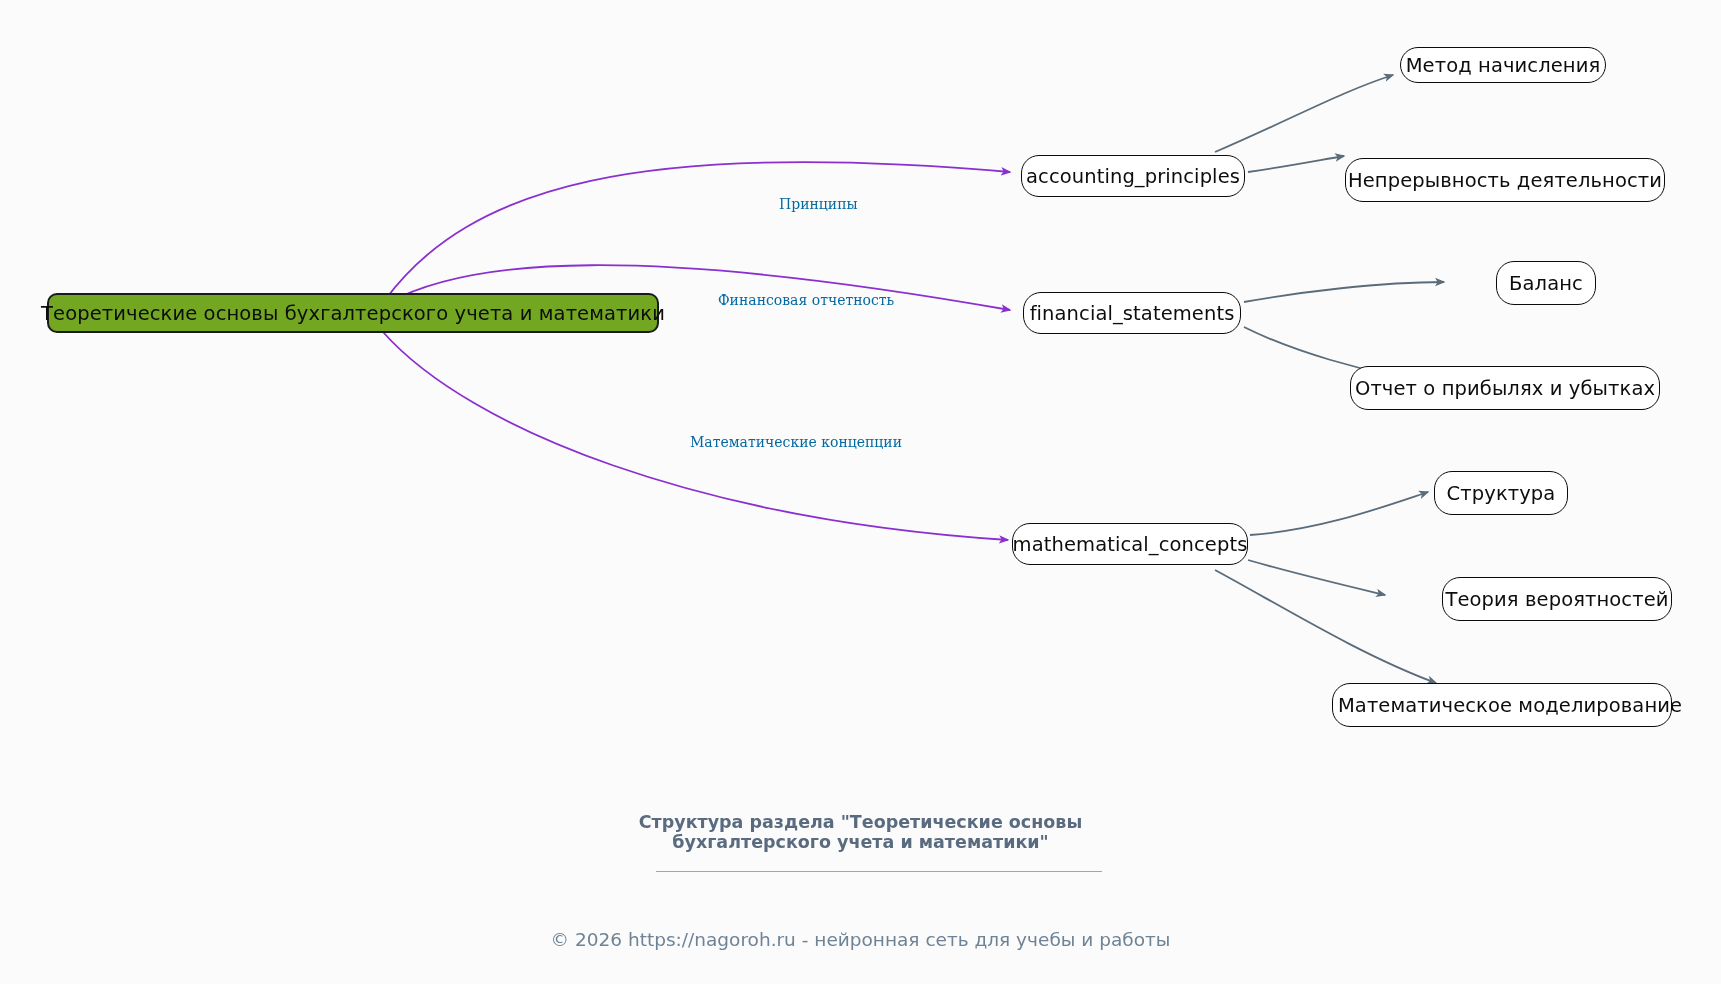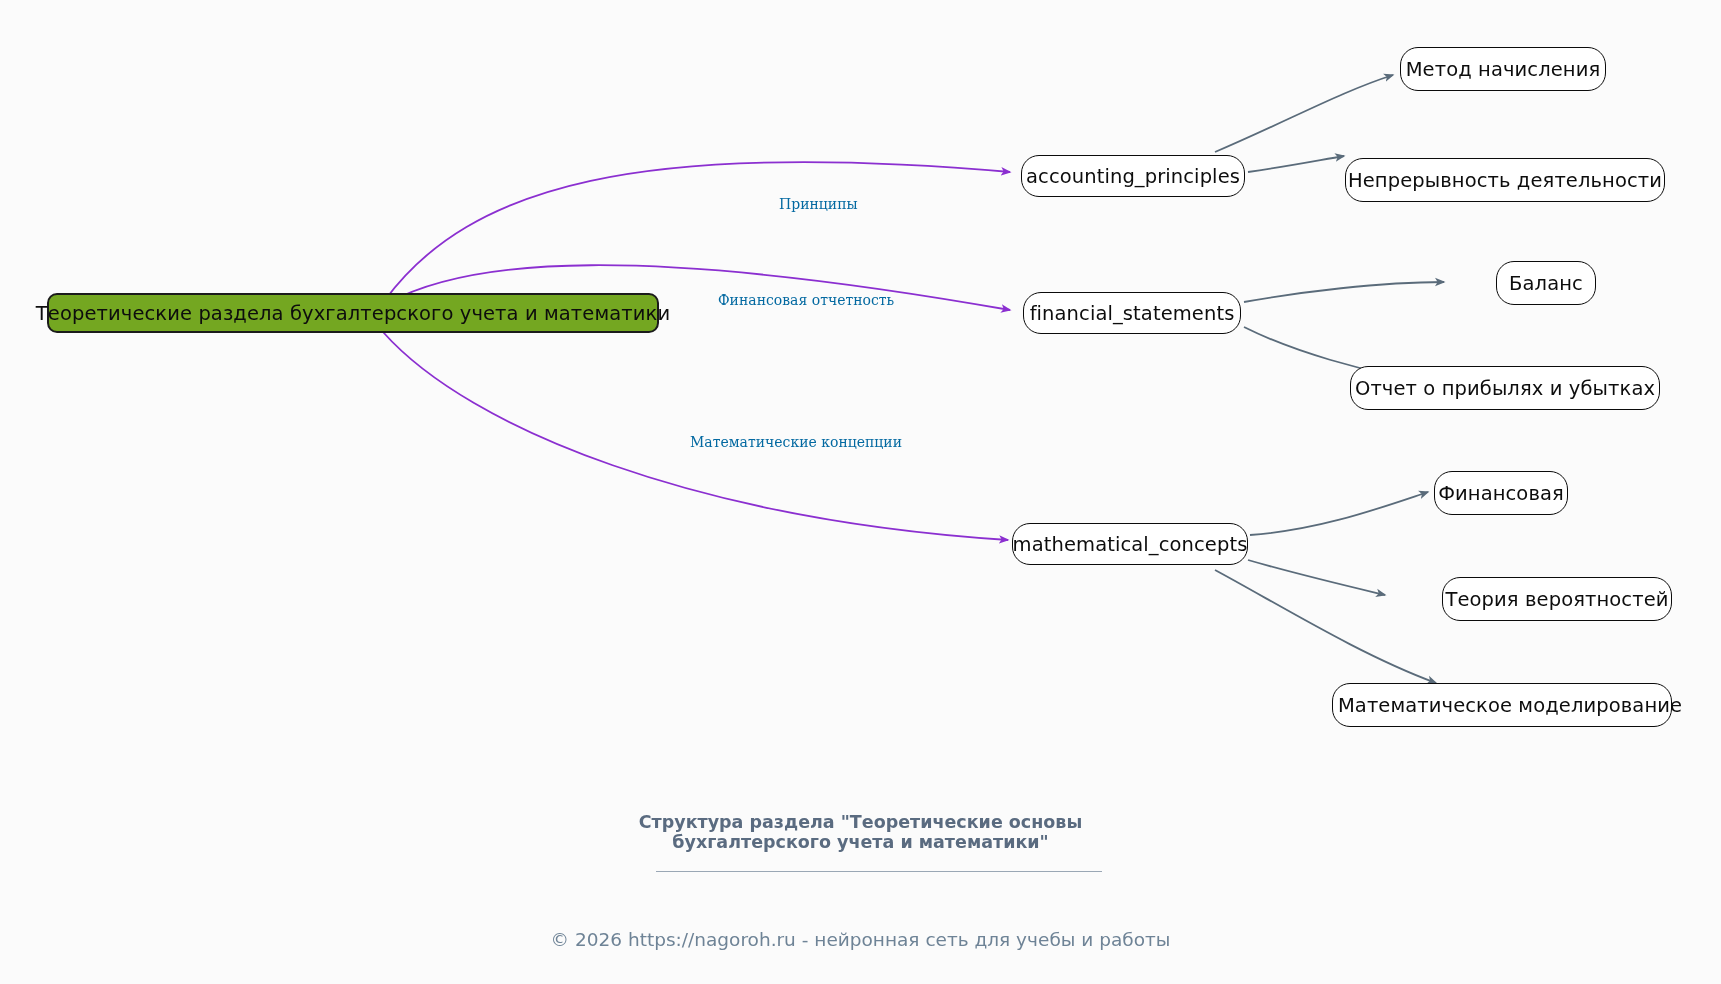--- a/index.html
+++ b/index.html
@@ -111,30 +111,30 @@
 
     <path d="M 1244,302 C 1300,292 1380,282 1444,282" fill="none" stroke="#5a6b7a" stroke-width="1.8" marker-end="url(#arrow-gray)"></path>
     <path d="M 1244,327 C 1290,350 1360,372 1445,385" fill="none" stroke="#5a6b7a" stroke-width="1.8" marker-end="url(#arrow-gray)"></path>
 
     <path d="M 1250,535 C 1320,530 1380,508 1428,492" fill="none" stroke="#5a6b7a" stroke-width="1.8" marker-end="url(#arrow-gray)"></path>
     <path d="M 1248,560 C 1300,575 1360,589 1385,595" fill="none" stroke="#5a6b7a" stroke-width="1.8" marker-end="url(#arrow-gray)"></path>
     <path d="M 1215,570 C 1280,605 1360,655 1436,683" fill="none" stroke="#5a6b7a" stroke-width="1.8" marker-end="url(#arrow-gray)"></path>
   </svg>
 
   <div class="node root" style="left:47px; top:293px; width:612px; height:40px;">
-    <span>Теоретические раздела бухгалтерского учета и математики</span>
+    <span>Теоретические основы бухгалтерского учета и математики</span>
   </div>
 
   <div class="edge-label" style="left:779px; top:196px;">
     <span>Принципы</span>
   </div>
   <div class="node" style="left:1021px; top:155px; width:224px; height:42px;">
     <span>accounting_principles</span>
   </div>
-  <div class="node" style="left:1400px; top:47px; width:206px; height:44px;text-align:right;">
+  <div class="node" style="left:1400px; top:47px; width:206px; height:36px;text-align:right;">
     <span>Метод начисления</span>
   </div>
   <div class="node" style="left:1345px; top:158px; width:320px; height:44px;">
     <span>Непрерывность деятельности</span>
   </div>
 
   <div class="edge-label" style="left:718px; top:292px;">
     <span>Финансовая отчетность</span>
   </div>
   <div class="node" style="left:1023px; top:292px; width:218px; height:42px;">
@@ -147,21 +147,21 @@
     <span>Отчет о прибылях и убытках</span>
   </div>
 
   <div class="edge-label" style="left:690px; top:434px;">
     <span>Математические концепции</span>
   </div>
   <div class="node" style="left:1012px; top:523px; width:236px; height:42px;">
     <span>mathematical_concepts</span>
   </div>
   <div class="node" style="left:1434px; top:471px; width:134px; height:44px;">
-    <span>Финансовая</span>
+    <span>Структура</span>
   </div>
   <div class="node" style="left:1442px; top:577px; width:230px; height:44px;">
     <span>Теория вероятностей</span>
   </div>
   <div class="node" style="left:1332px; top:683px; width:340px; height:44px;padding-left:32px;">
     <span>Математическое моделирование</span>
   </div>
 
   <div class="footer footer-title">
     <div>Структура раздела "Теоретические основы</div>

